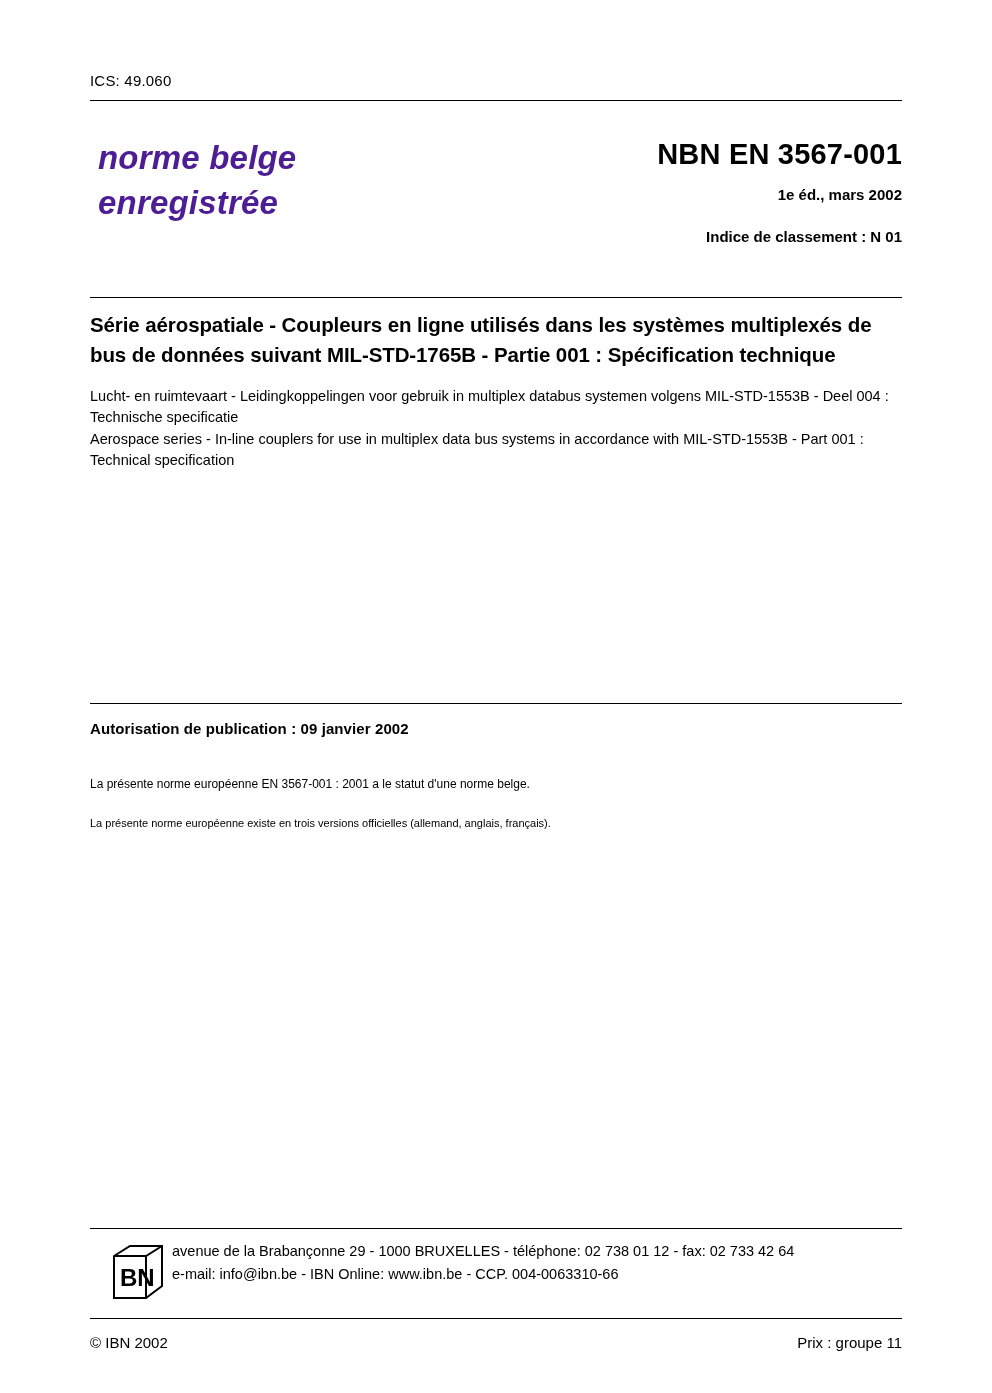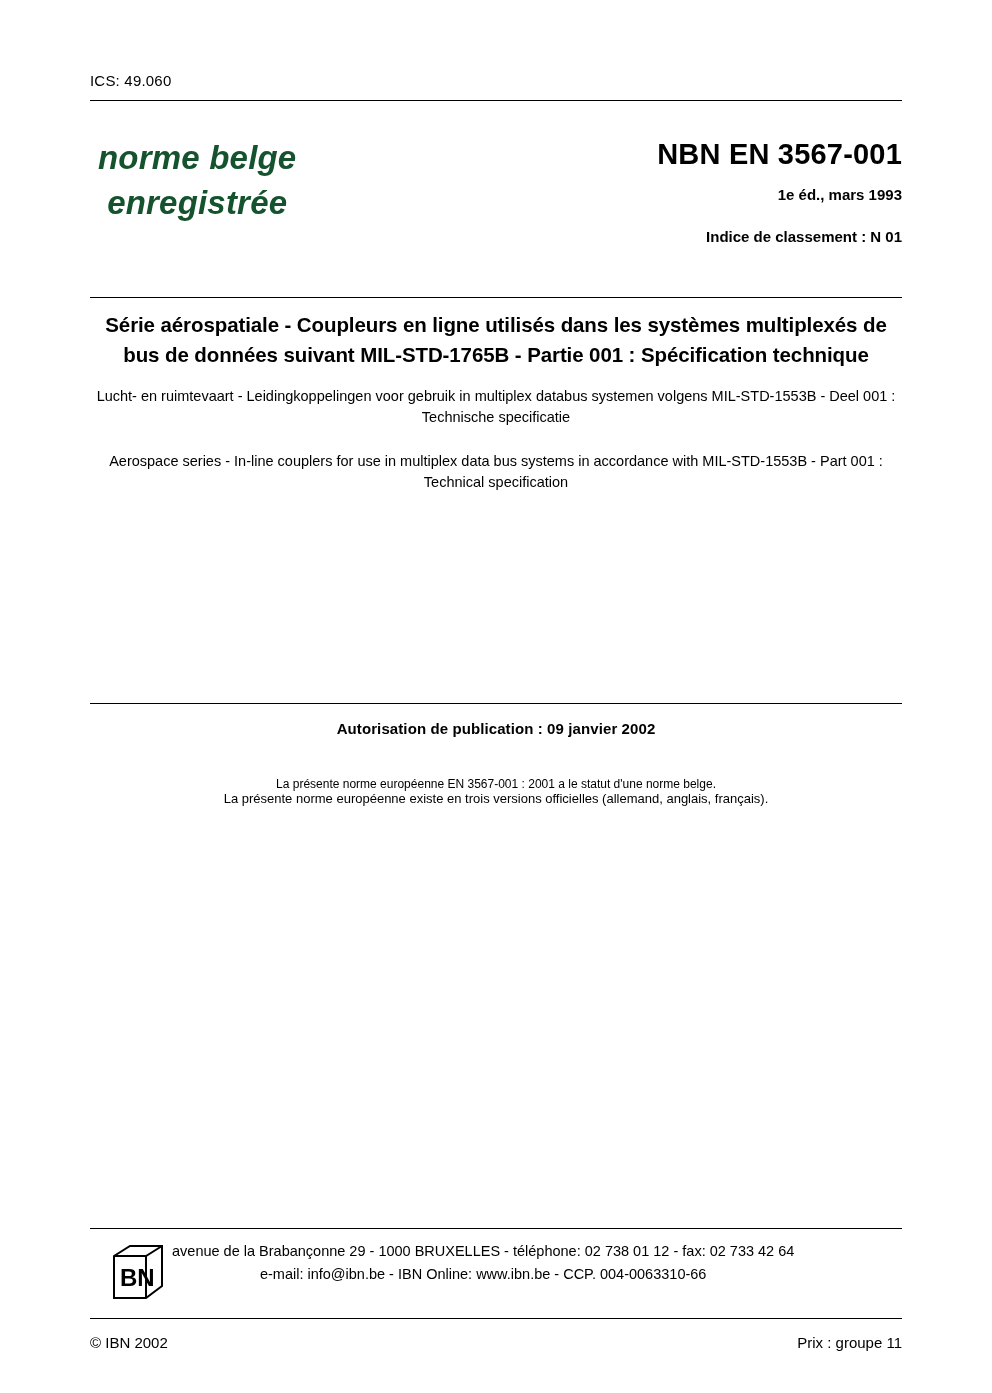--- a/index.html
+++ b/index.html
@@ -11,21 +11,20 @@
     font-family: "Liberation Sans", sans-serif;
     color: #000000;
   }
   .page {
     position: relative;
     width: 992px;
     height: 1393px;
     margin: 0 auto;
     background: #ffffff;
     box-sizing: border-box;
-    text-align: center;
   }
   .content {
     position: absolute;
     left: 90px;
     right: 90px;
     top: 0;
     bottom: 0;
   }
 
   
@@ -56,21 +55,21 @@
     right: 0;
     height: 140px;
   }
   .nb-title {
     position: absolute;
     left: 8px;
     top: 8px;
     font-size: 33px;
     font-style: italic;
     font-weight: bold;
-    color: #14532d;
+    color: #4c1d95;
     line-height: 1.35;
     letter-spacing: 0.2px;
   }
   .std-code {
     position: absolute;
     right: 0;
     top: 10px;
     font-size: 29px;
     font-weight: bold;
     letter-spacing: 0.2px;
@@ -102,21 +101,21 @@
     font-weight: bold;
     line-height: 1.47;
     letter-spacing: -0.1px;
   }
   .title-nl {
     margin-top: 16px;
     font-size: 14.5px;
     line-height: 1.45;
   }
   .title-en {
-    margin-top: 23px;
+    margin-top: 1px;
     font-size: 14.5px;
     line-height: 1.45;
   }
 
   
   .auth {
     position: absolute;
     top: 720px;
     left: 0;
     right: 0;
@@ -124,21 +123,22 @@
   .auth-line {
     font-size: 15px;
     font-weight: bold;
     letter-spacing: 0.1px;
   }
   .auth-p1 {
     margin-top: 40px;
     font-size: 12px;
   }
   .auth-p2 {
-    font-size: 13px;
+    margin-top: 26px;
+    font-size: 11px;
   }
 
   
   .footer {
     position: absolute;
     top: 1240px;
     left: 0;
     right: 0;
     height: 70px;
   }
@@ -181,28 +181,28 @@
 
     <div class="ics">ICS: 49.060</div>
     <div class="rule rule-1"></div>
 
     <div class="masthead">
       <div class="nb-title">
         <div>norme belge</div>
         <div>enregistrée</div>
       </div>
       <div class="std-code">NBN EN 3567-001</div>
-      <div class="std-edition">1e éd., mars 1993</div>
+      <div class="std-edition">1e éd., mars 2002</div>
       <div class="std-index">Indice de classement : N 01</div>
     </div>
     <div class="rule rule-2"></div>
 
     <div class="titles">
       <div class="title-fr">Série aérospatiale - Coupleurs en ligne utilisés dans les systèmes multiplexés de bus de données suivant MIL-STD-1765B - Partie 001 : Spécification technique</div>
-      <div class="title-nl">Lucht- en ruimtevaart - Leidingkoppelingen voor gebruik in multiplex databus systemen volgens MIL-STD-1553B - Deel 001 : Technische specificatie</div>
+      <div class="title-nl">Lucht- en ruimtevaart - Leidingkoppelingen voor gebruik in multiplex databus systemen volgens MIL-STD-1553B - Deel 004 : Technische specificatie</div>
       <div class="title-en">Aerospace series - In-line couplers for use in multiplex data bus systems in accordance with MIL-STD-1553B - Part 001 : Technical specification</div>
     </div>
     <div class="rule rule-3"></div>
 
     <div class="auth">
       <div class="auth-line">Autorisation de publication : 09 janvier 2002</div>
       <div class="auth-p1">La présente norme européenne EN 3567-001 : 2001 a le statut d'une norme belge.</div>
       <div class="auth-p2">La présente norme européenne existe en trois versions officielles (allemand, anglais, français).</div>
     </div>
 

